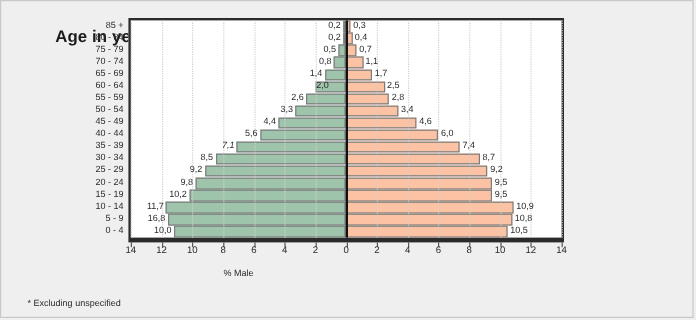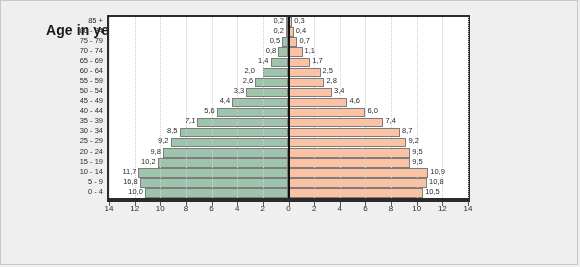--- a/index.html
+++ b/index.html
@@ -212,21 +212,21 @@
       <div class="vallab left" style="left: 260.936px; width: 22px; top: 14.7778px;">0,2</div>
       <div class="vallab right" style="left: 293.346px; top: 14.7778px;">0,3</div>
       <div class="vallab left" style="left: 260.936px; width: 22px; top: 24.8333px;">0,2</div>
       <div class="vallab right" style="left: 294.629px; top: 24.8333px;">0,4</div>
       <div class="vallab left" style="left: 257.089px; width: 22px; top: 34.8889px;">0,5</div>
       <div class="vallab right" style="left: 298.475px; top: 34.8889px;">0,7</div>
       <div class="vallab left" style="left: 253.243px; width: 22px; top: 44.9444px;">0,8</div>
       <div class="vallab right" style="left: 303.604px; top: 44.9444px;">1,1</div>
       <div class="vallab left" style="left: 245.55px; width: 22px; top: 55px;">1,4</div>
       <div class="vallab right" style="left: 311.296px; top: 55px;">1,7</div>
-      <div class="vallab left" style="left: 232px; width: 22px; top: 65.0556px;">2,0</div>
+      <div class="vallab left" style="left: 251px; width: 22px; top: 65.0556px;">2,0</div>
       <div class="vallab right" style="left: 321.554px; top: 65.0556px;">2,5</div>
       <div class="vallab left" style="left: 230.164px; width: 22px; top: 75.1111px;">2,6</div>
       <div class="vallab right" style="left: 325.4px; top: 75.1111px;">2,8</div>
       <div class="vallab left" style="left: 221.189px; width: 22px; top: 85.1667px;">3,3</div>
       <div class="vallab right" style="left: 333.093px; top: 85.1667px;">3,4</div>
       <div class="vallab left" style="left: 207.086px; width: 22px; top: 95.2222px;">4,4</div>
       <div class="vallab right" style="left: 348.479px; top: 95.2222px;">4,6</div>
       <div class="vallab left" style="left: 191.7px; width: 22px; top: 105.278px;">5,6</div>
       <div class="vallab right" style="left: 366.429px; top: 105.278px;">6,0</div>
       <div class="vallab left" style="left: 172.468px; width: 22px; top: 115.333px; font-style: italic;">7,1</div>
@@ -274,14 +274,16 @@
       <div class="tick" style="left: 390.071px; top: 201px;"></div>
       <div class="ticklab" style="left: 390.071px; top: 203px;">8</div>
       <div class="tick" style="left: 415.714px; top: 201px;"></div>
       <div class="ticklab" style="left: 415.714px; top: 203px;">10</div>
       <div class="tick" style="left: 441.357px; top: 201px;"></div>
       <div class="ticklab" style="left: 441.357px; top: 203px;">12</div>
       <div class="tick" style="left: 467px; top: 201px;"></div>
       <div class="ticklab" style="left: 467px; top: 203px;">14</div>
     </div>
 
-
+  <div class="axis-title" id="xlabL" style="left: 157.75px;">% Male</div>
+
+  <div class="footnote">* Excluding unspecified</div>
 </div>
 
 </body></html>

